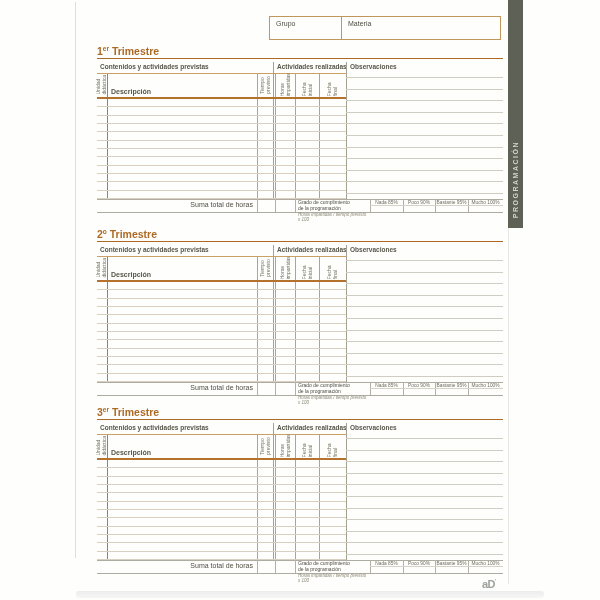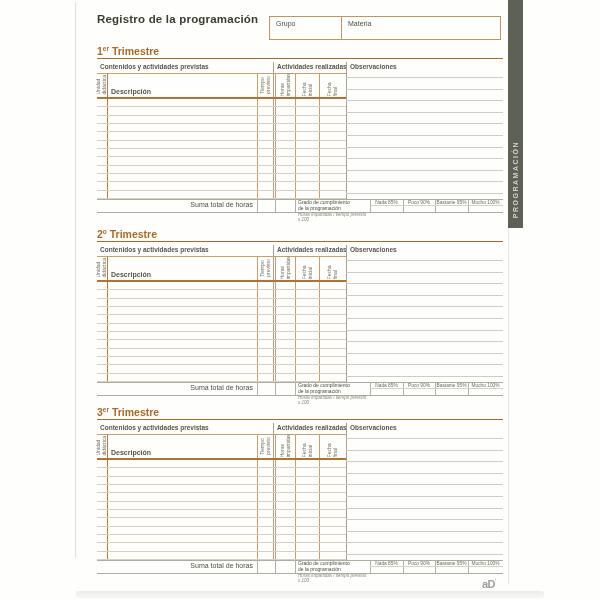--- a/index.html
+++ b/index.html
@@ -77,21 +77,20 @@
 <div id="canvas">
 
   <div class="page-left-edge"></div>
   <div class="page-right-edge"></div>
   <div class="page-bottom-shadow"></div>
 
   <div class="side-tab">
     <span>PROGRAMACIÓN</span>
   </div>
 
-  <div class="doc-title">Registro de la programación</div>
 
   <div class="gm-box">
     <div class="gm-divider"></div>
     <span class="gm-label grupo">Grupo</span>
     <span class="gm-label materia">Materia</span>
     <div class="gm-fill grupo"></div>
     <div class="gm-fill materia"></div>
   </div>
 
   <div class="section" style="top:45px">

